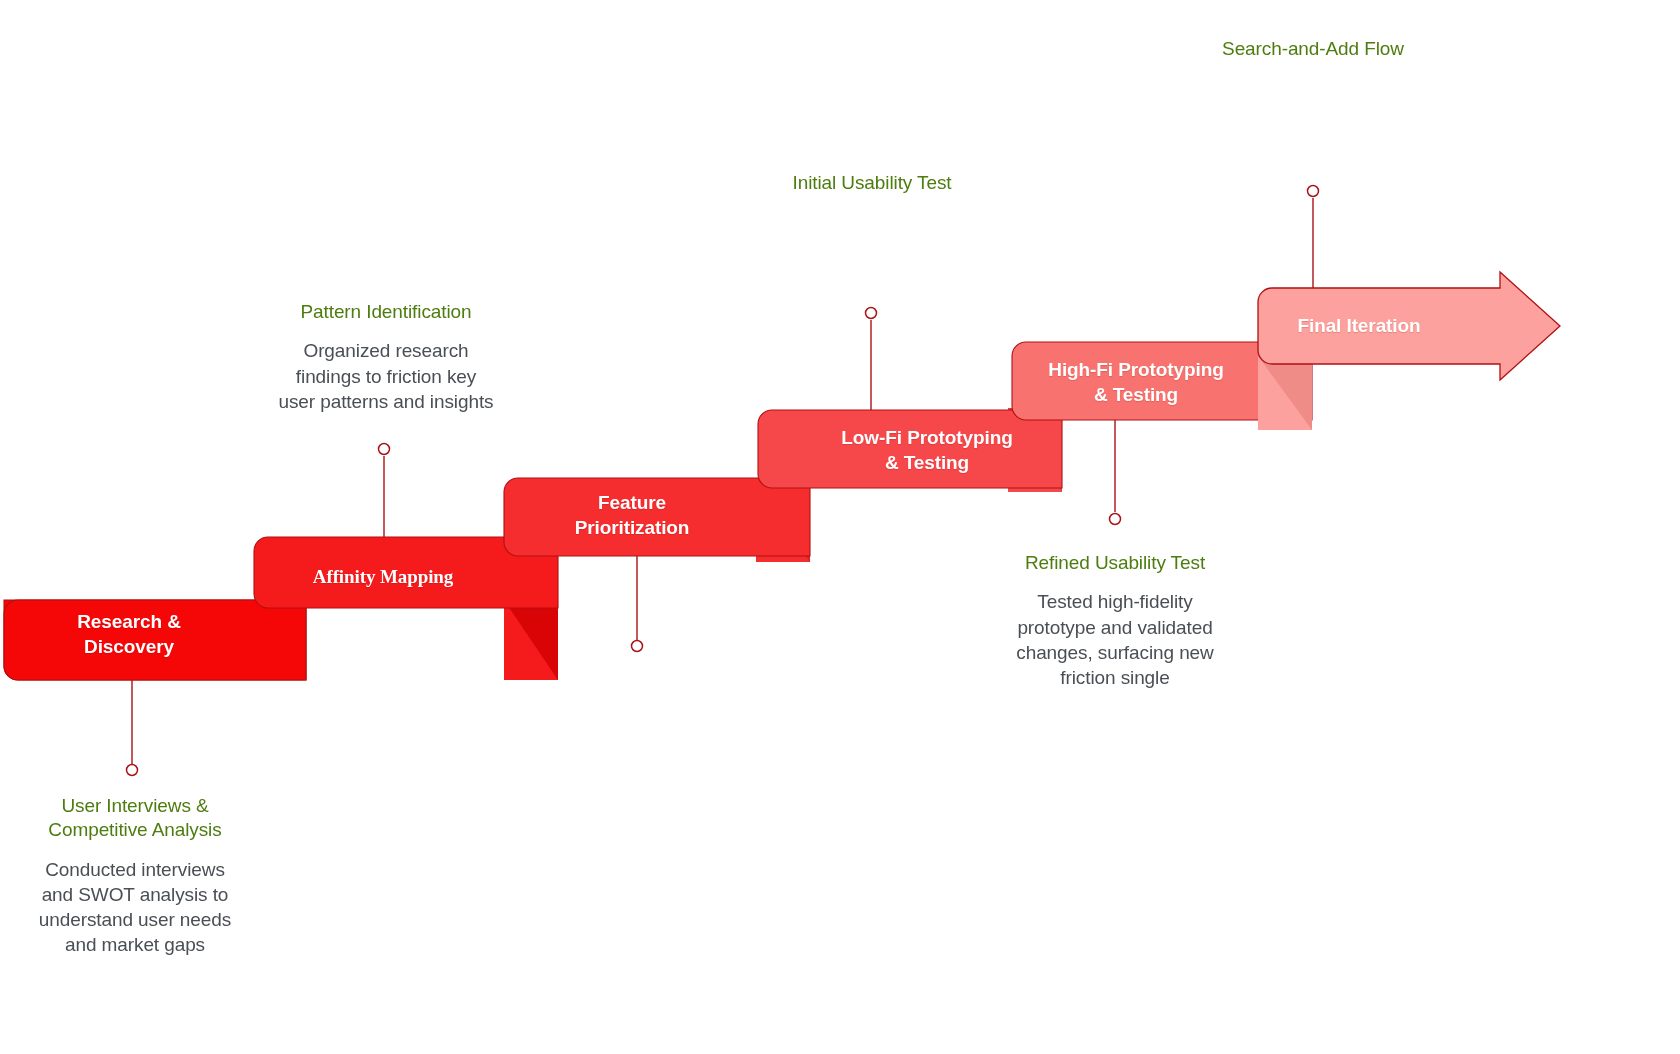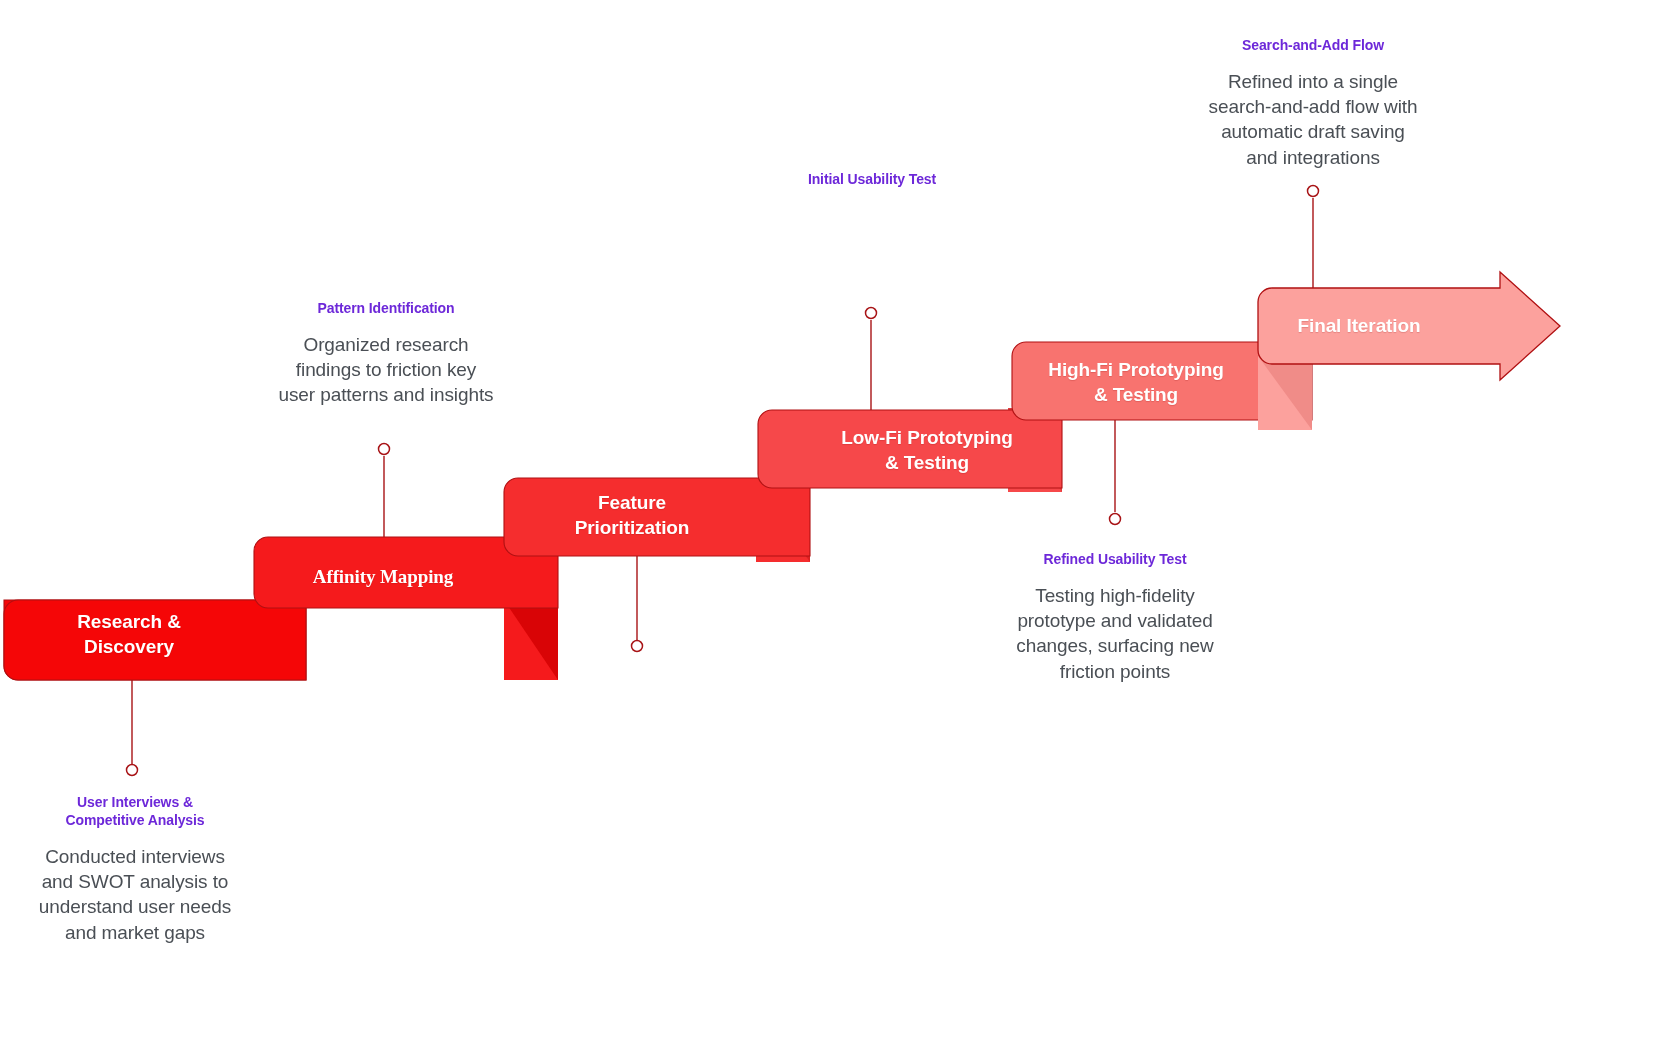--- a/index.html
+++ b/index.html
@@ -6,21 +6,21 @@
   body{
     width:1680px;height:1054px;position:relative;overflow:hidden;
     font-family:"Liberation Sans","DejaVu Sans",sans-serif;
     -webkit-font-smoothing:antialiased;
   }
   #stage{position:absolute;inset:0;width:1680px;height:1054px;}
   #svg-layer{position:absolute;left:0;top:0;width:1680px;height:1054px;}
 
   .callout{position:absolute;text-align:center;}
   .callout .c-title{
-    font-size:14px;font-weight:bold;color:#6d28d9;
+    font-size:19px;font-weight:normal;color:#4d7c0f;
     line-height:1.28;letter-spacing:-0.1px;
   }
   .callout .c-body{
     font-size:19px;font-weight:400;color:#4A4F55;
     line-height:1.33;margin-top:14px;letter-spacing:-0.1px;
   }
 
   .band-label{
     position:absolute;color:#ffffff;font-weight:bold;
     font-size:19px;line-height:1.30;text-align:center;
@@ -169,32 +169,26 @@
     <div class="c-title">
       <div>Initial Usability Test</div>
     </div>
   </div>
 
   <div class="callout" style="left:990px;top:551px;width:250px;">
     <div class="c-title">
       <div>Refined Usability Test</div>
     </div>
     <div class="c-body">
-      <div>Testing high-fidelity</div>
+      <div>Tested high-fidelity</div>
       <div>prototype and validated</div>
       <div>changes, surfacing new</div>
-      <div>friction points</div>
+      <div>friction single</div>
     </div>
   </div>
 
   <div class="callout" style="left:1186px;top:37px;width:254px;">
     <div class="c-title">
       <div>Search-and-Add Flow</div>
     </div>
-    <div class="c-body">
-      <div>Refined into a single</div>
-      <div>search-and-add flow with</div>
-      <div>automatic draft saving</div>
-      <div>and integrations</div>
-    </div>
   </div>
 
 </div>
 
 </body></html>

